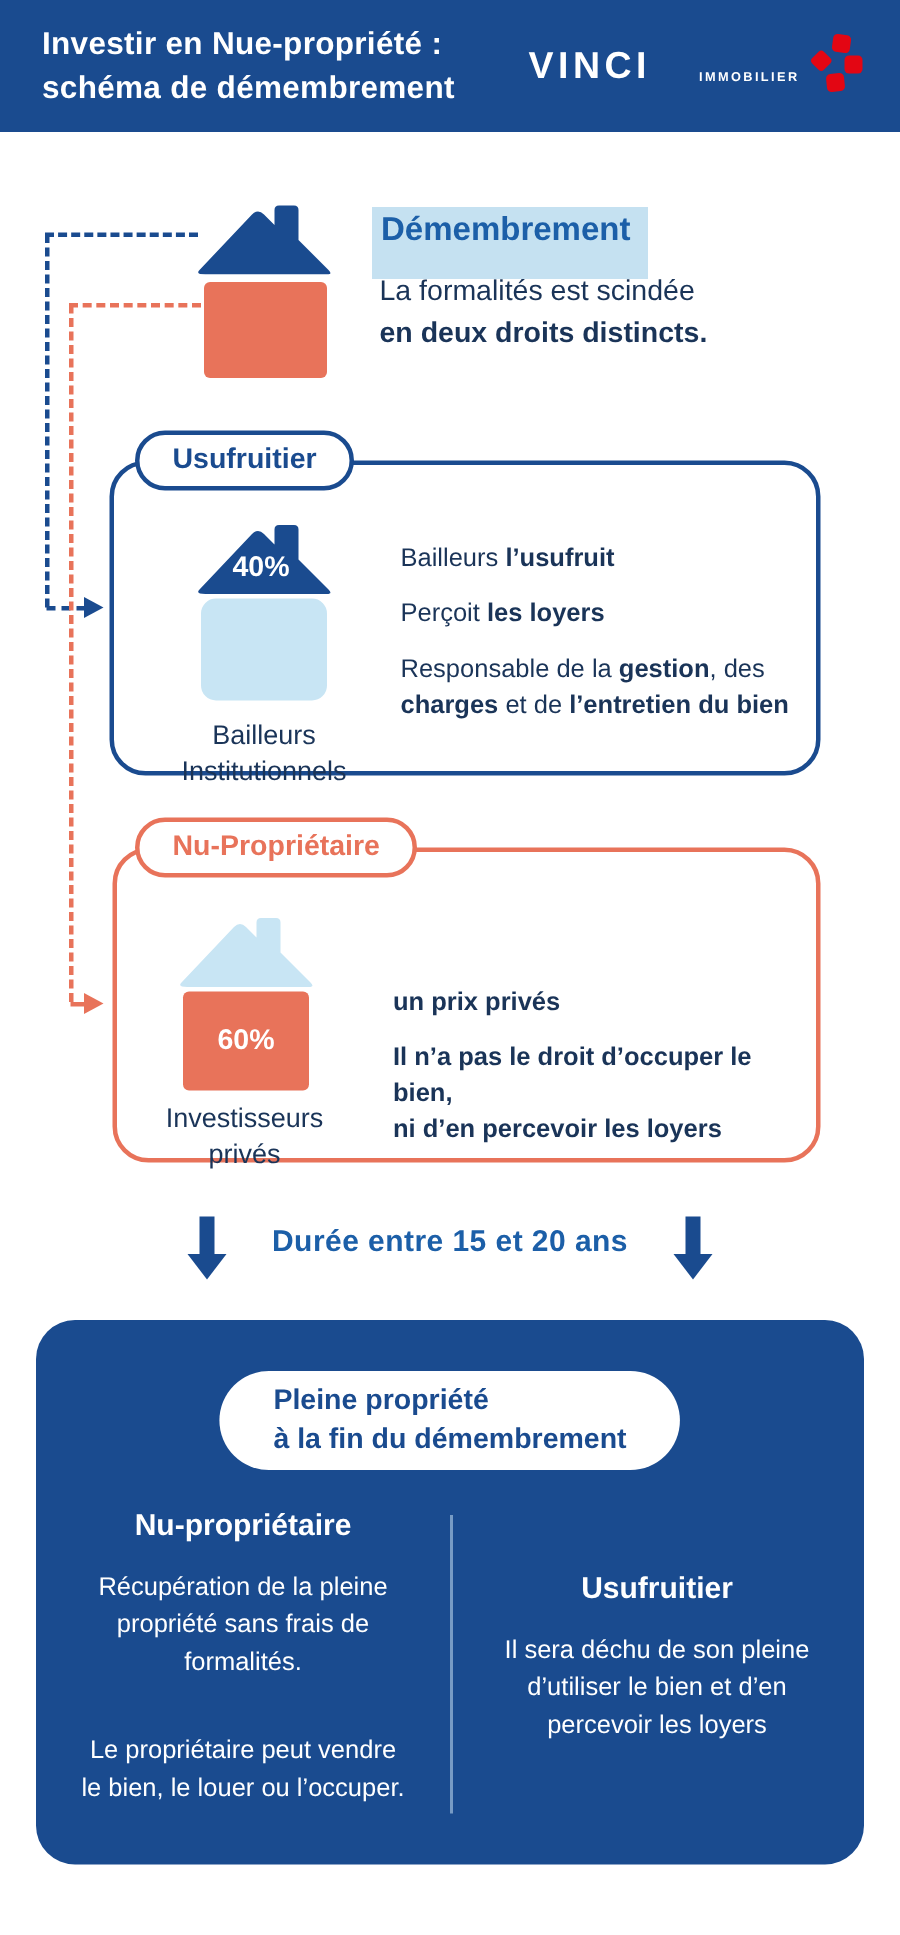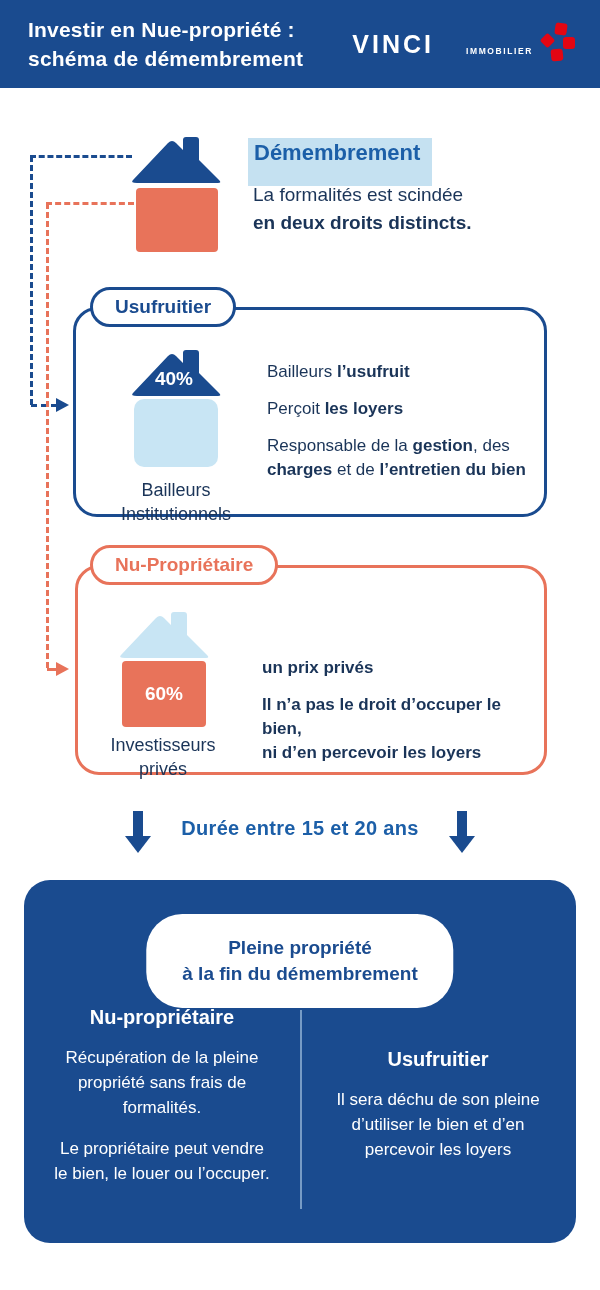--- a/index.html
+++ b/index.html
@@ -77,28 +77,28 @@
   .down-arrow .shaft{width:10px;height:25px;background:#1A4B8F;margin:0 auto;}
   .down-arrow .head{width:0;height:0;margin:0 auto;
     border-left:13px solid transparent;border-right:13px solid transparent;border-top:17px solid #1A4B8F;}
   .down-arrow-left{left:125px;}
   .down-arrow-right{left:449px;}
 
   
   .result-box{position:absolute;left:24px;top:880px;width:552px;height:363px;
     background:#1A4B8F;border-radius:26px;}
   .result-pill{position:absolute;left:50%;transform:translateX(-50%);top:34px;
-    background:#fff;border-radius:36px;padding:21px 36px;text-align:center;
+    background:#fff;border-radius:36px;padding:7px 36px;text-align:left;
     color:#1A4B8F;font-weight:700;font-size:19px;line-height:26px;white-space:nowrap;}
   .result-cols{position:absolute;left:0;right:0;top:122px;bottom:0;display:flex;}
   .rcol{width:50%;box-sizing:border-box;text-align:center;color:#ffffff;}
   .rcol-inner{width:218px;margin:0 auto;}
   .rcol h3{margin:4px 0 16px 0;font-size:20px;font-weight:700;}
   .rcol p{margin:0;font-size:17px;line-height:25px;}
-  .rcol .p2{margin-top:16px;}
+  .rcol .p2{margin-top:34px;}
   .rcol-right{padding-top:42px;}
   .result-divider{position:absolute;left:50%;top:130px;bottom:34px;width:2px;
     background:rgba(196,222,243,0.55);}
 </style>
 </head>
 <body>
 
 <div class="canvas">
 
   <div class="header">

